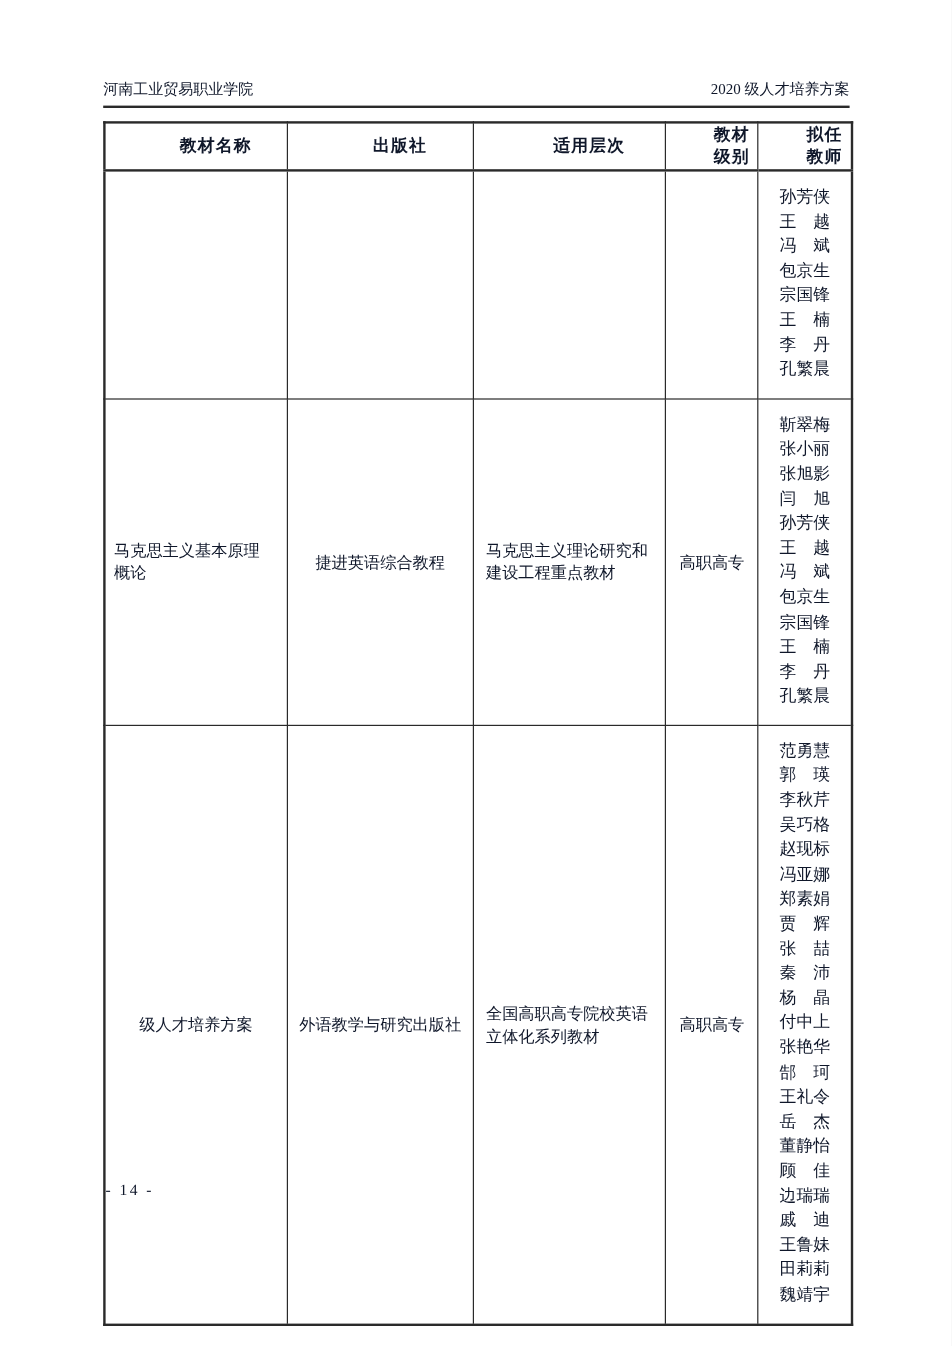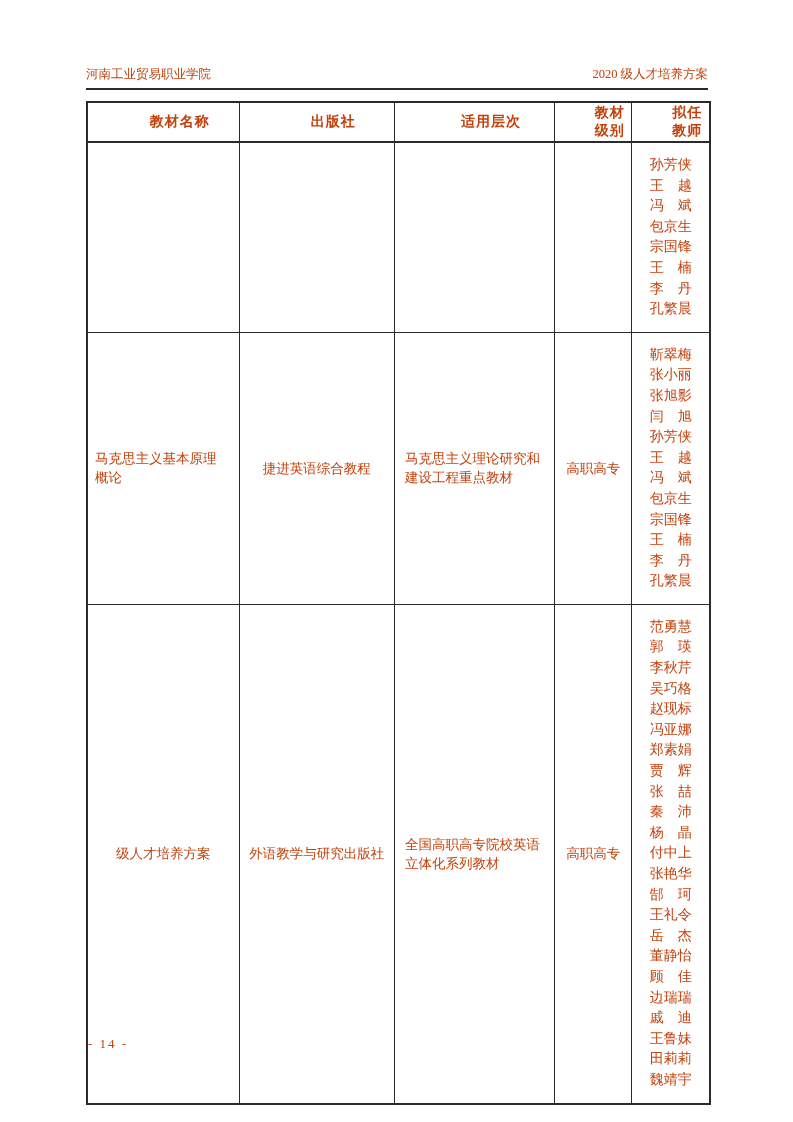--- a/index.html
+++ b/index.html
@@ -4,21 +4,21 @@
 <style>
   * { box-sizing: border-box; }
   html, body { margin: 0; padding: 0; background: #f2f2f2; }
   .page {
     position: relative;
     width: 793px;
     height: 1122px;
     margin: 0 auto;
     background: #ffffff;
     font-family: "Liberation Serif", "DejaVu Serif", serif;
-    color: #c2410c;
+    color: #0f172a;
     overflow: hidden;
   }
   .doc-header {
     position: absolute;
     top: 66px;
     left: 86px;
     width: 622px;
     display: flex;
     justify-content: space-between;
     align-items: flex-end;
@@ -57,21 +57,21 @@
   td.cell-level.left-wrap { text-align: left; padding: 4px 10px; }
   td.cell-teachers { padding: 12px 0; }
   .teacher {
     line-height: 20.6px;
     font-size: 14px;
     text-align: center;
     white-space: pre;
   }
   .page-number {
     position: absolute;
-    top: 1036px;
+    top: 984px;
     left: 88px;
     font-size: 13px;
     letter-spacing: 2px;
   }
 </style>
 </head>
 <body>
 
 <div class="page">
 

